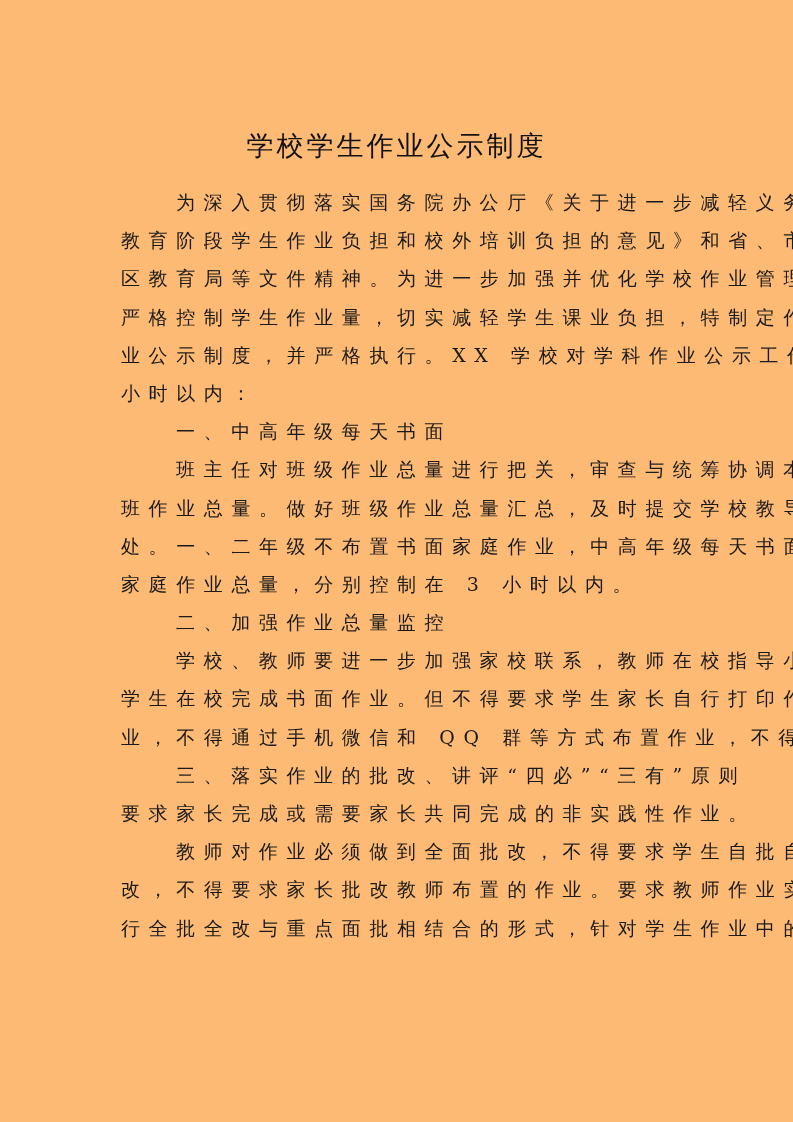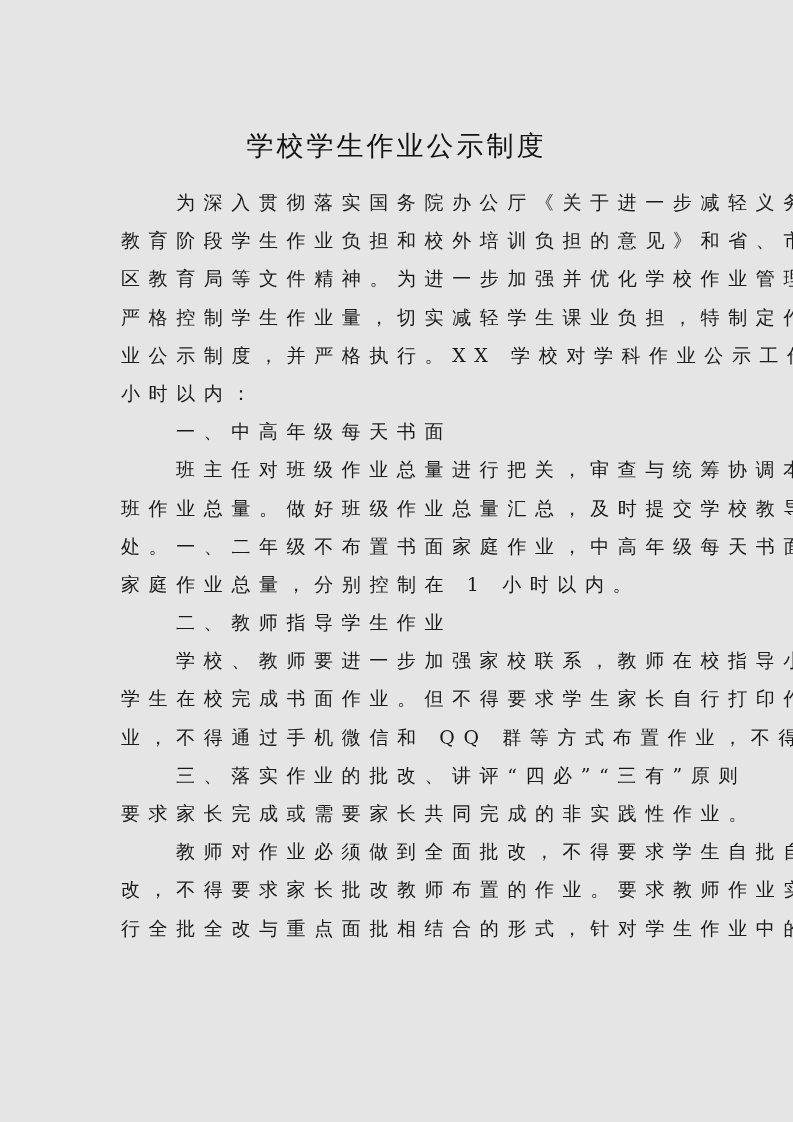--- a/index.html
+++ b/index.html
@@ -1,17 +1,17 @@
 <!DOCTYPE html>
 <html><head>
 <meta charset="utf-8">
 <style>
   html, body { margin: 0; padding: 0; background: #ffffff; }
   body { width: 793px; height: 1122px; position: relative; overflow: hidden; }
-  .page { position: absolute; left: 0; top: 0; width: 793px; height: 1122px; background: #e5e5e5; }
+  .page { position: absolute; left: 0; top: 0; width: 793px; height: 1122px; background: #fdba74; }
   .title {
     position: absolute; top: 126px; left: 0; width: 793px; text-align: center;
     font-family: "DejaVu Sans", "Liberation Sans", sans-serif;
     font-size: 27px; letter-spacing: 3px; color: #111; line-height: 40px;
   }
   .body {
     position: absolute; top: 183px; left: 121px; width: 560px;
     font-family: "DejaVu Serif", "Liberation Serif", serif;
     font-size: 19px; line-height: 38.2px; color: #1a1a1a;
     letter-spacing: 8.6px;
@@ -28,22 +28,22 @@
     <div class="line indent">为深入贯彻落实国务院办公厅《关于进一步减轻义务</div>
     <div class="line">教育阶段学生作业负担和校外培训负担的意见》和省、市、</div>
     <div class="line">区教育局等文件精神。为进一步加强并优化学校作业管理，</div>
     <div class="line">严格控制学生作业量，切实减轻学生课业负担，特制定作</div>
     <div class="line">业公示制度，并严格执行。XX 学校对学科作业公示工作特</div>
     <div class="line">小时以内：</div>
     <div class="line indent">一、中高年级每天书面</div>
     <div class="line indent">班主任对班级作业总量进行把关，审查与统筹协调本</div>
     <div class="line">班作业总量。做好班级作业总量汇总，及时提交学校教导</div>
     <div class="line">处。一、二年级不布置书面家庭作业，中高年级每天书面</div>
-    <div class="line">家庭作业总量，分别控制在 1 小时以内。</div>
-    <div class="line indent">二、教师指导学生作业</div>
+    <div class="line">家庭作业总量，分别控制在 3 小时以内。</div>
+    <div class="line indent">二、加强作业总量监控</div>
     <div class="line indent">学校、教师要进一步加强家校联系，教师在校指导小</div>
     <div class="line">学生在校完成书面作业。但不得要求学生家长自行打印作</div>
     <div class="line">业，不得通过手机微信和 QQ 群等方式布置作业，不得布置</div>
     <div class="line indent">三、落实作业的批改、讲评“四必”“三有”原则</div>
     <div class="line">要求家长完成或需要家长共同完成的非实践性作业。</div>
     <div class="line indent">教师对作业必须做到全面批改，不得要求学生自批自</div>
     <div class="line">改，不得要求家长批改教师布置的作业。要求教师作业实</div>
     <div class="line">行全批全改与重点面批相结合的形式，针对学生作业中的</div>
   </div>
 </div>

